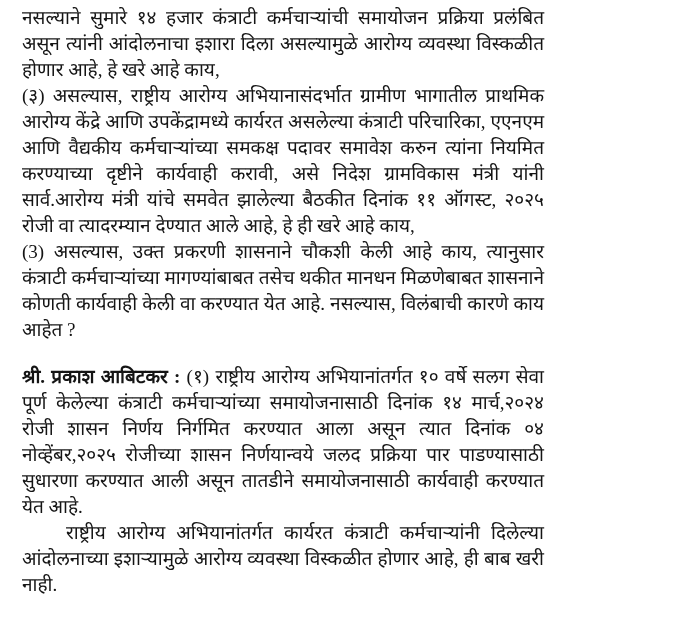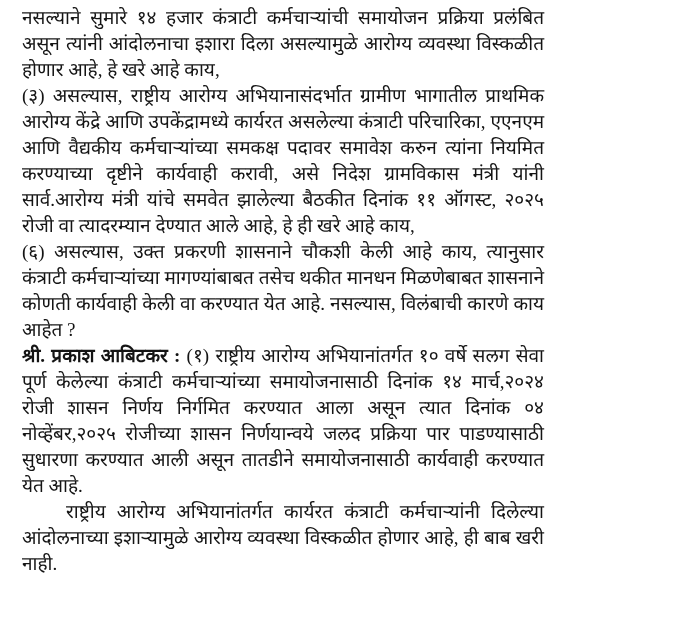--- a/index.html
+++ b/index.html
@@ -22,42 +22,42 @@
     background: #ffffff;
   }
   .para {
     margin: 0;
     font-size: 19px;
     line-height: 26px;
     text-align: justify;
     letter-spacing: 0;
   }
   .answer-para {
-    margin-top: 0;
+    margin-top: 21px;
   }
   .speaker {
     font-weight: bold;
   }
   .closing-para {
     text-indent: 44px;
   }
 </style>
 </head>
 <body>
 
 <div class="page">
 
   <p class="para">नसल्याने सुमारे १४ हजार कंत्राटी कर्मचाऱ्यांची समायोजन प्रक्रिया प्रलंबित असून त्यांनी आंदोलनाचा इशारा दिला असल्यामुळे आरोग्य व्यवस्था विस्कळीत होणार आहे, हे खरे आहे काय,</p>
 
 
   <p class="para">(३) असल्यास, राष्ट्रीय आरोग्य अभियानासंदर्भात ग्रामीण भागातील प्राथमिक आरोग्य केंद्रे आणि उपकेंद्रामध्ये कार्यरत असलेल्या कंत्राटी परिचारिका, एएनएम आणि वैद्यकीय कर्मचाऱ्यांच्या समकक्ष पदावर समावेश करुन त्यांना नियमित करण्याच्या दृष्टीने कार्यवाही करावी, असे निदेश ग्रामविकास मंत्री यांनी सार्व.आरोग्य मंत्री यांचे समवेत झालेल्या बैठकीत दिनांक ११ ऑगस्ट, २०२५ रोजी वा त्यादरम्यान देण्यात आले आहे, हे ही खरे आहे काय,</p>
 
 
 
-  <p class="para">(६) असल्यास, उक्त प्रकरणी शासनाने चौकशी केली आहे काय, त्यानुसार कंत्राटी कर्मचाऱ्यांच्या मागण्यांबाबत तसेच थकीत मानधन मिळणेबाबत शासनाने कोणती कार्यवाही केली वा करण्यात येत आहे. नसल्यास, विलंबाची कारणे काय आहेत ?</p>
+  <p class="para">(3) असल्यास, उक्त प्रकरणी शासनाने चौकशी केली आहे काय, त्यानुसार कंत्राटी कर्मचाऱ्यांच्या मागण्यांबाबत तसेच थकीत मानधन मिळणेबाबत शासनाने कोणती कार्यवाही केली वा करण्यात येत आहे. नसल्यास, विलंबाची कारणे काय आहेत ?</p>
 
   <p class="para answer-para">
     <span class="speaker">श्री. प्रकाश आबिटकर :</span>
     <span>(१) राष्ट्रीय आरोग्य अभियानांतर्गत १० वर्षे सलग सेवा पूर्ण केलेल्या कंत्राटी कर्मचाऱ्यांच्या समायोजनासाठी दिनांक १४ मार्च,२०२४ रोजी शासन निर्णय निर्गमित करण्यात आला असून त्यात दिनांक ०४ नोव्हेंबर,२०२५ रोजीच्या शासन निर्णयान्वये जलद प्रक्रिया पार पाडण्यासाठी सुधारणा करण्यात आली असून तातडीने समायोजनासाठी कार्यवाही करण्यात येत आहे.</span>
   </p>
 
   <p class="para closing-para">राष्ट्रीय आरोग्य अभियानांतर्गत कार्यरत कंत्राटी कर्मचाऱ्यांनी दिलेल्या आंदोलनाच्या इशाऱ्यामुळे आरोग्य व्यवस्था विस्कळीत होणार आहे, ही बाब खरी नाही.</p>
 
 </div>
 

